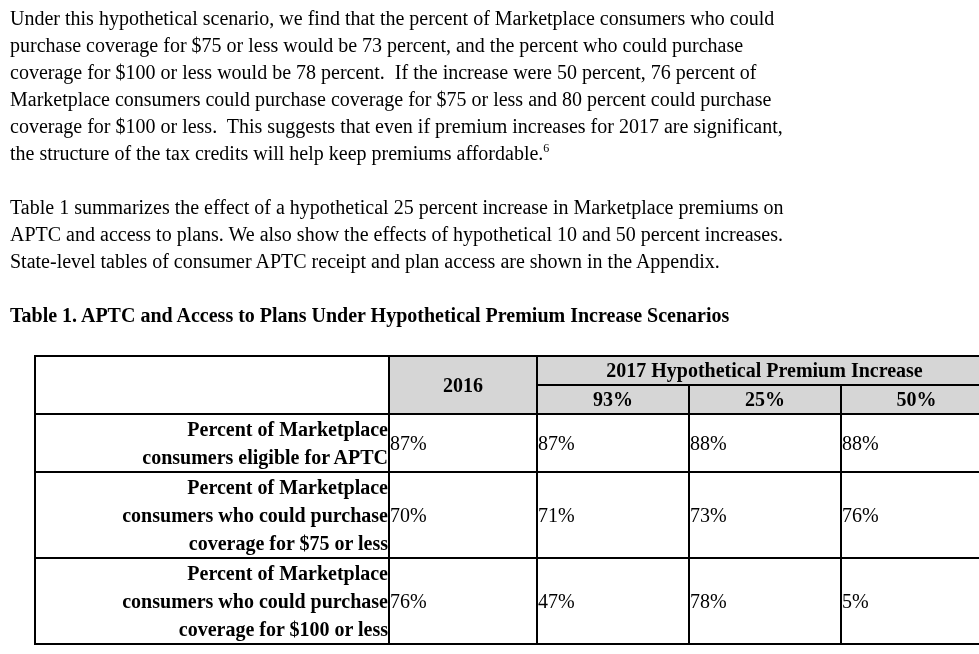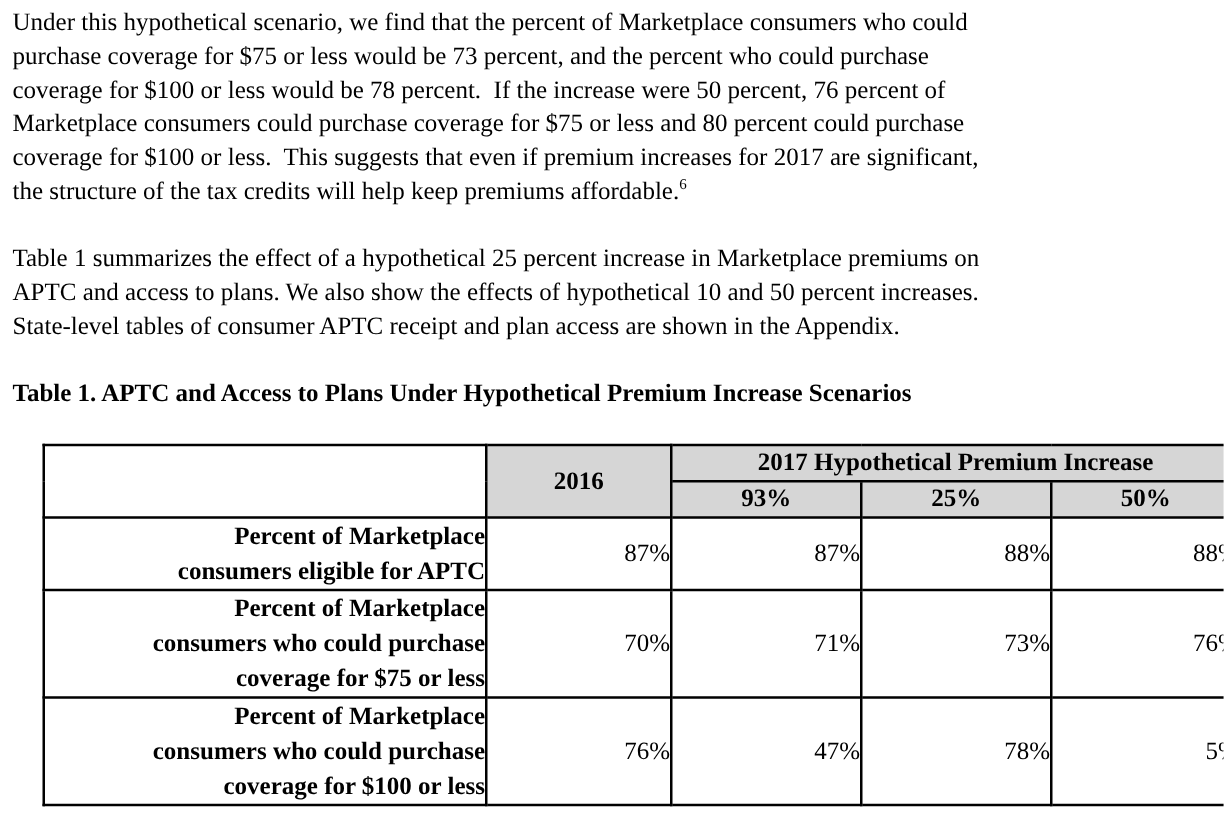--- a/index.html
+++ b/index.html
@@ -59,21 +59,21 @@
   tr.row-tall  { height: 84px; }
   td.label {
     font-weight: bold;
     text-align: right;
     vertical-align: middle;
     padding: 2px 8px;
     white-space: pre-wrap;
     line-height: 28px;
   }
   td.val {
-    text-align: right;
+    text-align: left;
     vertical-align: middle;
     font-weight: normal;
     font-family: Liberation Serif, serif;
   }
   th.corner { background: #ffffff; }
 </style>
 </head>
 <body>
 
 <div class="page">

